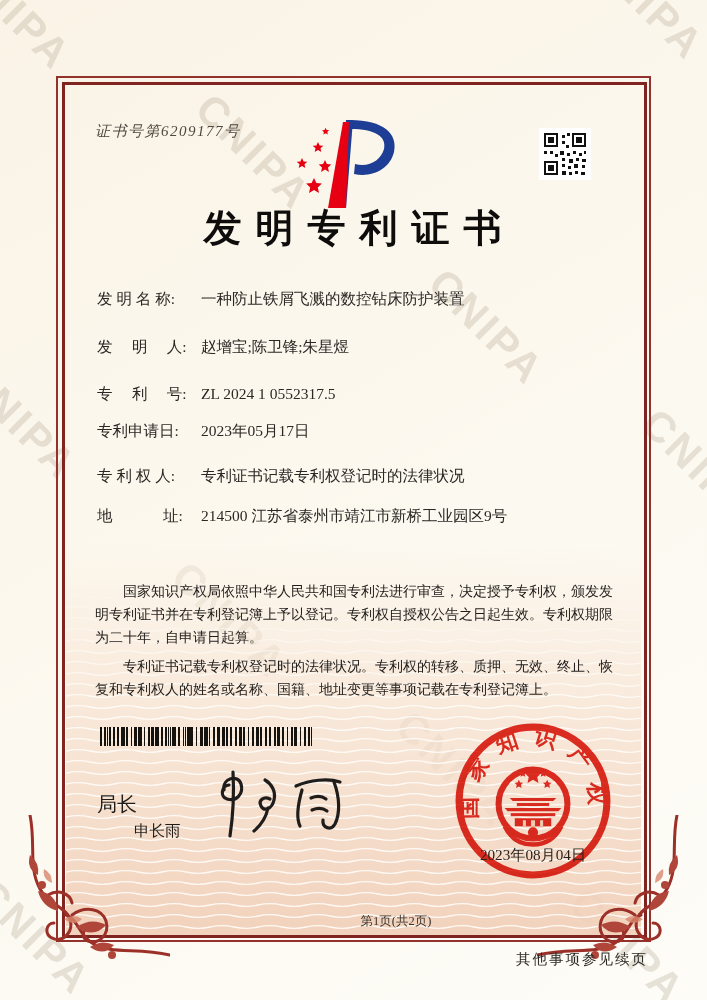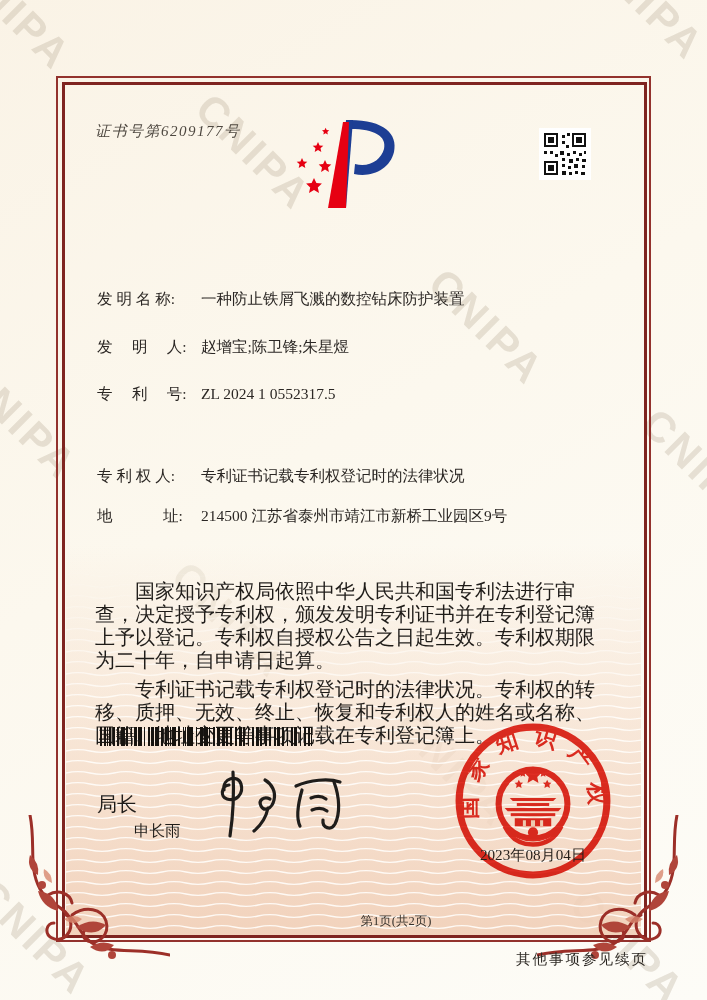--- a/index.html
+++ b/index.html
@@ -34,21 +34,21 @@
   .logo{position:absolute;left:288px;top:116px;}
   .qr{position:absolute;left:539px;top:128px;background:#fff;padding:3px;}
   .doc-title{
     position:absolute;left:57px;top:203px;width:591px;text-align:center;
     font-size:38px;font-weight:bold;letter-spacing:14px;text-indent:14px;color:#0e0d0c;
   }
   .field-row{position:absolute;left:97px;width:530px;font-size:15.5px;color:#2b2724;white-space:nowrap;}
   .flabel{display:inline-block;min-width:96px;}
   .fvalue{margin-left:8px;}
   .pair2{position:absolute;left:255px;top:0;}
-  .body-text{position:absolute;left:95px;top:580px;width:518px;font-size:20px;line-height:23px;color:#1f1c19;}
+  .body-text{position:absolute;left:95px;top:580px;width:518px;font-size:14px;line-height:23px;color:#1f1c19;}
   .body-text p{margin:0 0 6px 0;text-indent:2em;}
   .barcode{
     position:absolute;left:100px;top:727px;width:212px;height:19px;
     background-image:
       repeating-linear-gradient(90deg,#16130f 0 2px,transparent 2px 5px,#16130f 5px 6px,transparent 6px 9px,#16130f 9px 11px,transparent 11px 13px),
       repeating-linear-gradient(90deg,#16130f 0 1px,transparent 1px 4px,#16130f 4px 6px,transparent 6px 7px,#16130f 7px 8px,transparent 8px 17px);
   }
   .sig-title{position:absolute;left:97px;top:791px;font-size:20px;color:#1f1c19;}
   .sig-name{position:absolute;left:97px;top:821px;font-size:15.5px;color:#1f1c19;margin-left:37px;}
   .signature{position:absolute;left:208px;top:768px;}
@@ -197,29 +197,33 @@
         <rect x="26" y="35" width="3" height="3"></rect>
       <rect x="32" y="33" width="4" height="4"></rect>
         <rect x="40" y="34" width="3" height="3"></rect>
       <rect x="20" y="40" width="4" height="4"></rect>
         <rect x="27" y="41" width="3" height="3"></rect>
       <rect x="33" y="40" width="3" height="3"></rect>
         <rect x="39" y="41" width="4" height="3"></rect>
     </g>
   </svg>
 
+  <div class="doc-title">发明专利证书</div>
 
   <div class="field-row" style="top:289px">
     <span class="flabel">发 明 名 称:</span><span class="fvalue">一种防止铁屑飞溅的数控钻床防护装置</span>
   </div>
   <div class="field-row" style="top:337px">
     <span class="flabel">发　 明　 人:</span><span class="fvalue">赵增宝;陈卫锋;朱星煜</span>
   </div>
   <div class="field-row" style="top:384px">
     <span class="flabel">专　 利　 号:</span><span class="fvalue">ZL 2024 1 0552317.5</span>
+  </div>
+  <div class="field-row" style="top:421px">
+    <span class="flabel">专利申请日:</span><span class="fvalue">2023年05月17日</span>
   </div>
   <div class="field-row" style="top:466px">
     <span class="flabel">专 利 权 人:</span><span class="fvalue">专利证书记载专利权登记时的法律状况</span>
   </div>
   <div class="field-row" style="top:506px">
     <span class="flabel">地　　　 址:</span><span class="fvalue">214500 江苏省泰州市靖江市新桥工业园区9号</span>
   </div>
 
   <div class="body-text">
     <p>国家知识产权局依照中华人民共和国专利法进行审查，决定授予专利权，颁发发明专利证书并在专利登记簿上予以登记。专利权自授权公告之日起生效。专利权期限为二十年，自申请日起算。</p>

